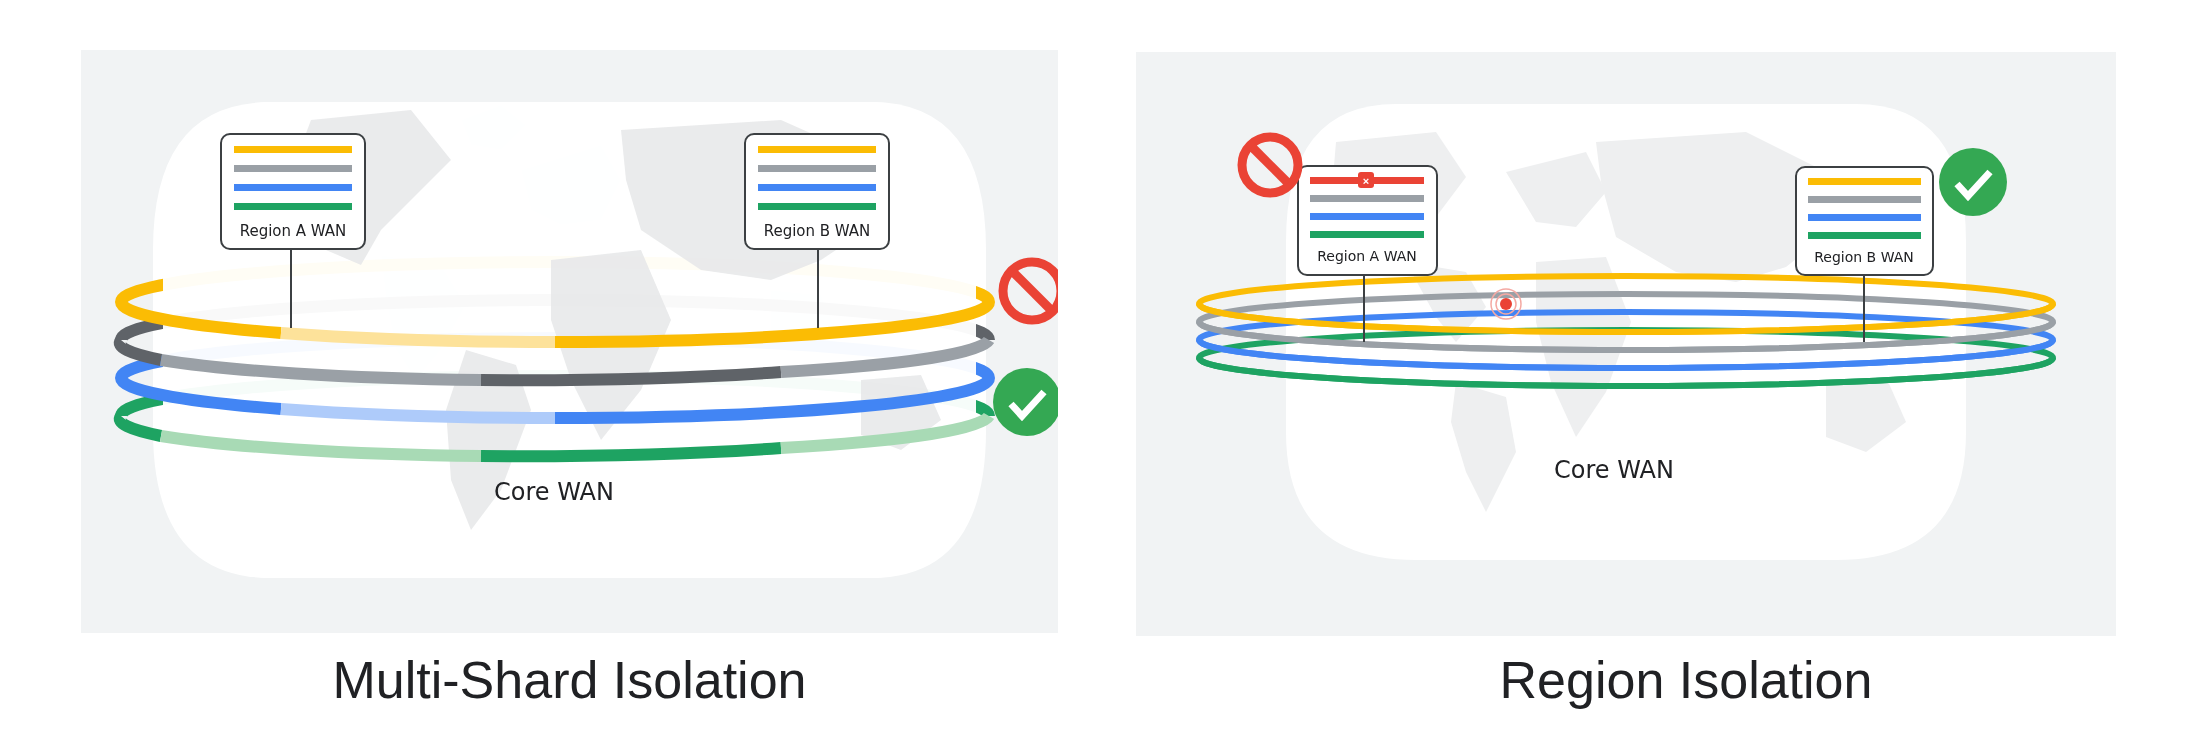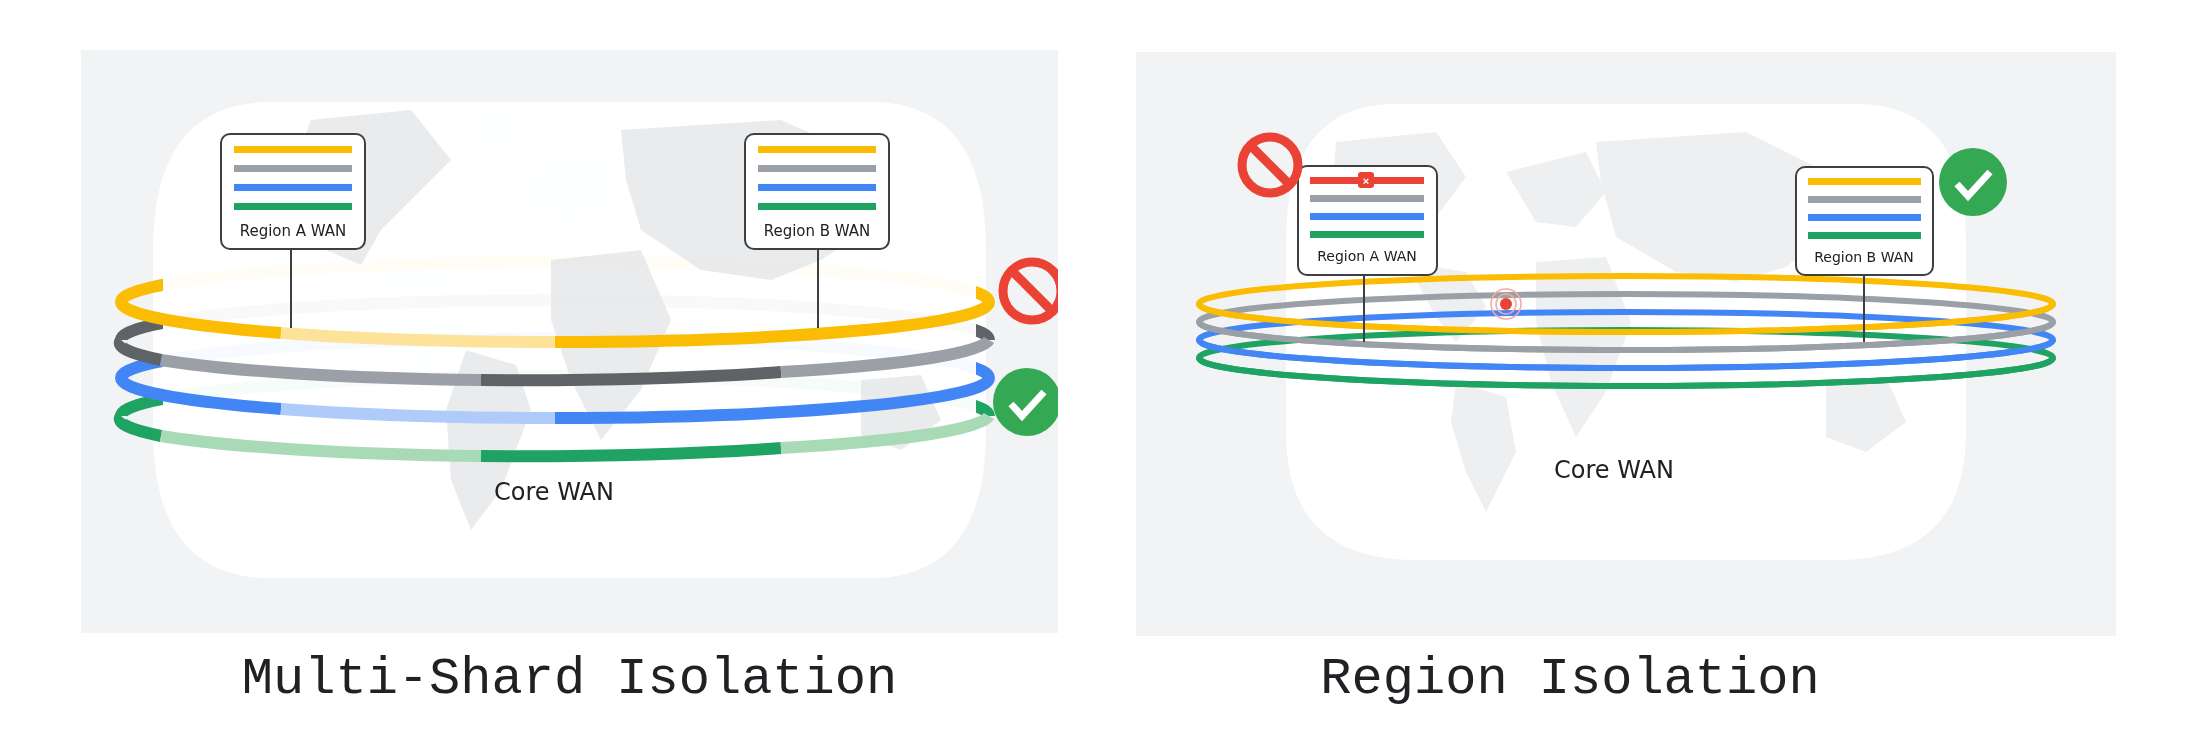--- a/index.html
+++ b/index.html
@@ -1,23 +1,23 @@
 <!DOCTYPE html>
 <html><head>
 <meta charset="utf-8">
 <style>
   html, body { margin:0; padding:0; background:#ffffff; }
   body { width:2200px; height:740px; position:relative; overflow:hidden; font-family:"Liberation Sans", sans-serif; }
   .panel { position:absolute; background:#f1f3f4; overflow:hidden; }
   #panel1 { left:81px; top:50px; width:977px; height:583px; }
   #panel2 { left:1136px; top:52px; width:980px; height:584px; }
   svg.diagram { position:absolute; left:0; top:0; width:100%; height:100%; }
-  .title { position:absolute; top:650px; font-size:52px; color:#202124; text-align:center; font-family:Liberation Mono, monospace; letter-spacing:0px; }
+  .title { position:absolute; top:650px; font-size:52px; color:#202124; text-align:center; font-family:Liberation Sans, sans-serif; letter-spacing:0px; }
   #title1 { left:81px; width:977px; }
-  #title2 { left:1080px; width:980px; }
+  #title2 { left:1196px; width:980px; }
   .core-label { font-family:"DejaVu Sans", sans-serif; fill:#202124; }
   .box-label { font-family:"DejaVu Sans", sans-serif; fill:#202124; }
 </style>
 </head>
 <body>
 
 <div class="panel" id="panel1">
   <svg class="diagram" viewBox="0 0 977 583">
 
     <path fill="#ffffff" d="M190,52 L790,52 Q905,52 905,200 L905,380 Q905,528 790,528 L190,528 Q72,528 72,380 L72,200 Q72,52 190,52 Z"></path>

